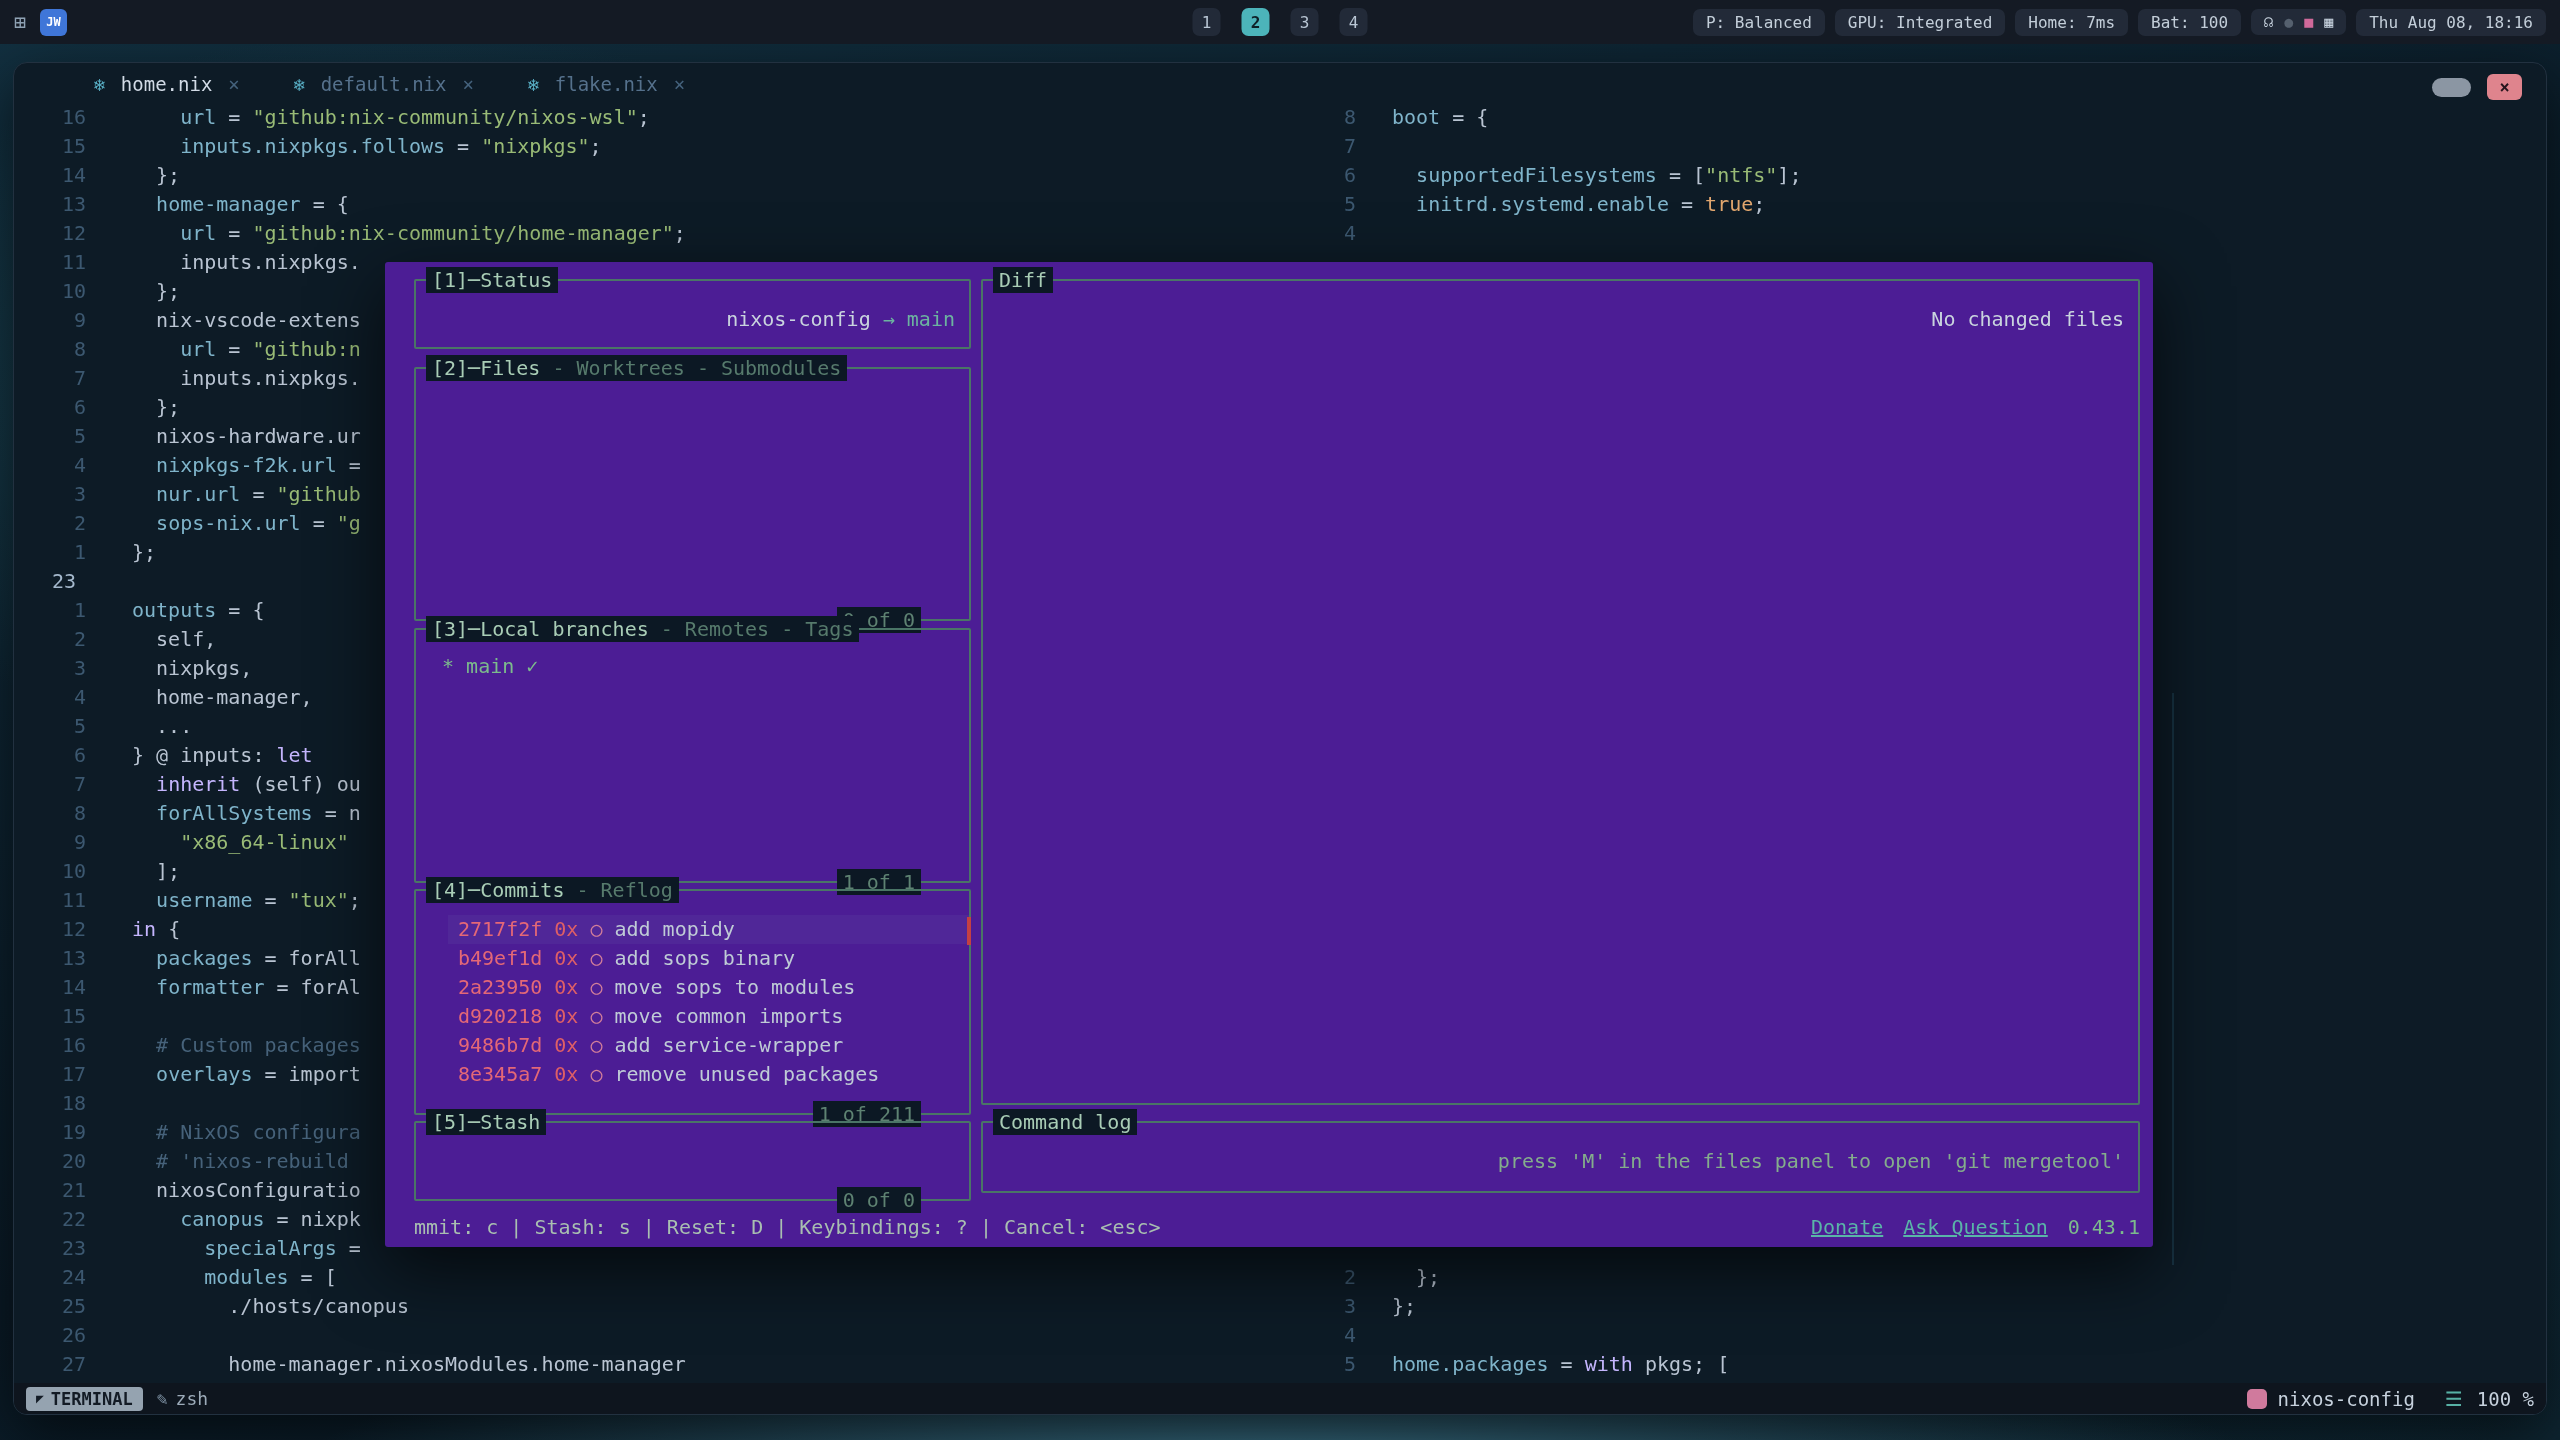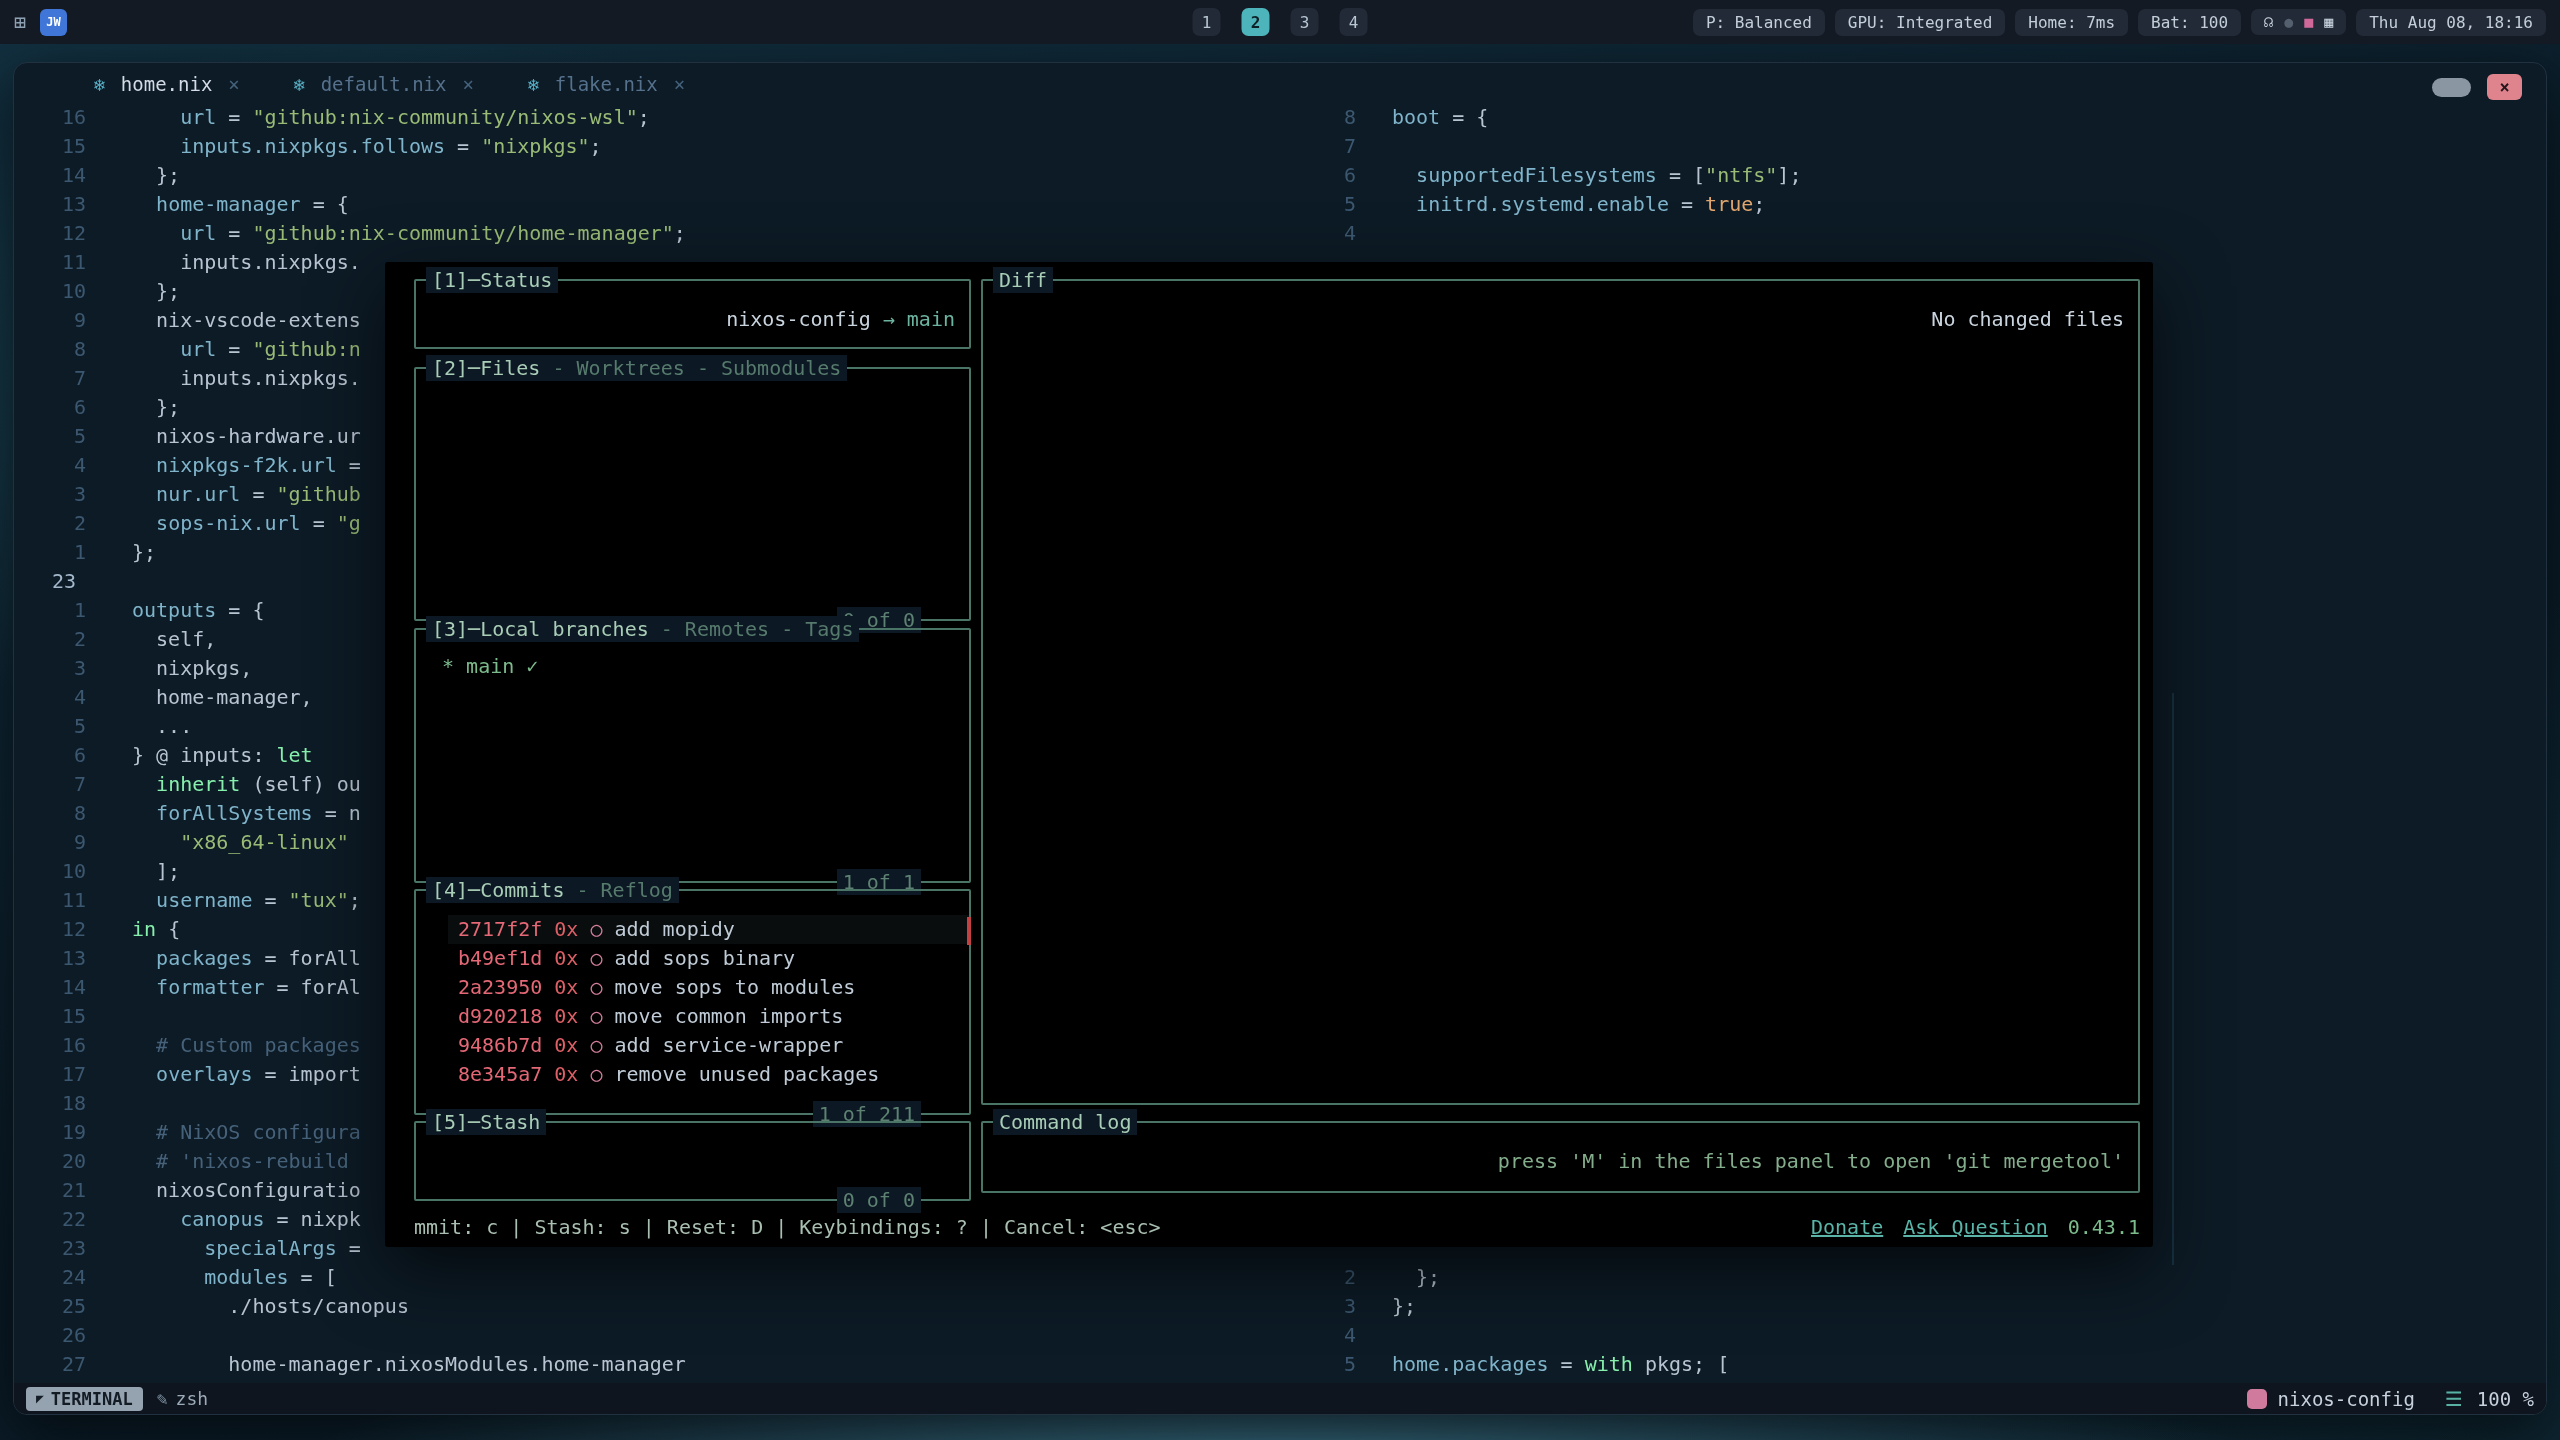--- a/index.html
+++ b/index.html
@@ -43,25 +43,25 @@
   .pane{position:absolute;top:40px;font-size:20px;z-index:1;}
   #paneL{left:16px;width:1270px;}
   #paneRT{left:1292px;width:1210px;}
   #paneRB{left:1292px;top:1200px;width:1210px;}
   .crow{display:flex;height:29px;line-height:29px;}
   .gut{width:56px;flex:none;text-align:right;color:#3c5870;}
   .gut.cur{text-align:left;padding-left:22px;box-sizing:border-box;color:#a4b8cc;}
   #paneRT .gut,#paneRB .gut{width:50px;}
   .code{white-space:pre;padding-left:46px;color:#b9c4d2;}
   #paneRT .code,#paneRB .code{padding-left:36px;}
-  .tk-id{color:#7fb4ca;} .tk-str{color:#99bb76;} .tk-kw{color:#86efac;}
+  .tk-id{color:#7fb4ca;} .tk-str{color:#99bb76;} .tk-kw{color:#c4b5fd;}
   .tk-bool{color:#e2a76f;} .tk-com{color:#46627a;}
   .vline{position:absolute;left:2158px;top:630px;width:2px;height:572px;background:#173242;z-index:2;}
   
-  .popup{position:absolute;left:371px;top:199px;width:1768px;height:985px;background:#000000;
+  .popup{position:absolute;left:371px;top:199px;width:1768px;height:985px;background:#4c1d95;
     border-radius:3px;box-shadow:0 24px 70px rgba(0,0,0,.65);z-index:30;font-size:20px;}
   .lgp{position:absolute;border:2px solid #4a7566;border-radius:2px;box-sizing:border-box;}
   .lgtitle{position:absolute;top:-14px;left:10px;background:#0c1824;padding:0 6px;line-height:26px;white-space:nowrap;}
   .t-main{color:#a9cdb6;} .t-rest{color:#567a6c;}
   .lgcount{position:absolute;bottom:-14px;right:48px;background:#0c1824;padding:0 6px;
     color:#5e8272;line-height:26px;}
   .lgbody{padding:26px 14px 8px;color:#c9d4de;white-space:pre;text-align:right;}
   #p-status{left:29px;top:17px;width:557px;height:70px;}
   #p-files{left:29px;top:105px;width:557px;height:254px;}
   #p-branches{left:29px;top:366px;width:557px;height:255px;}

